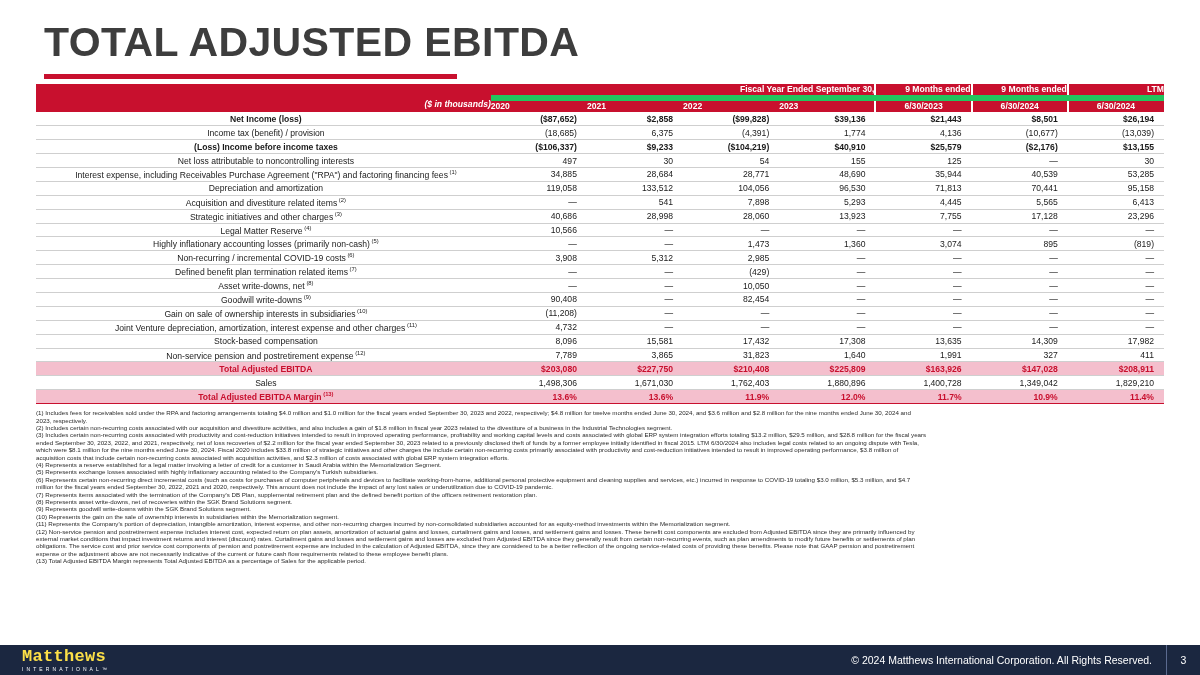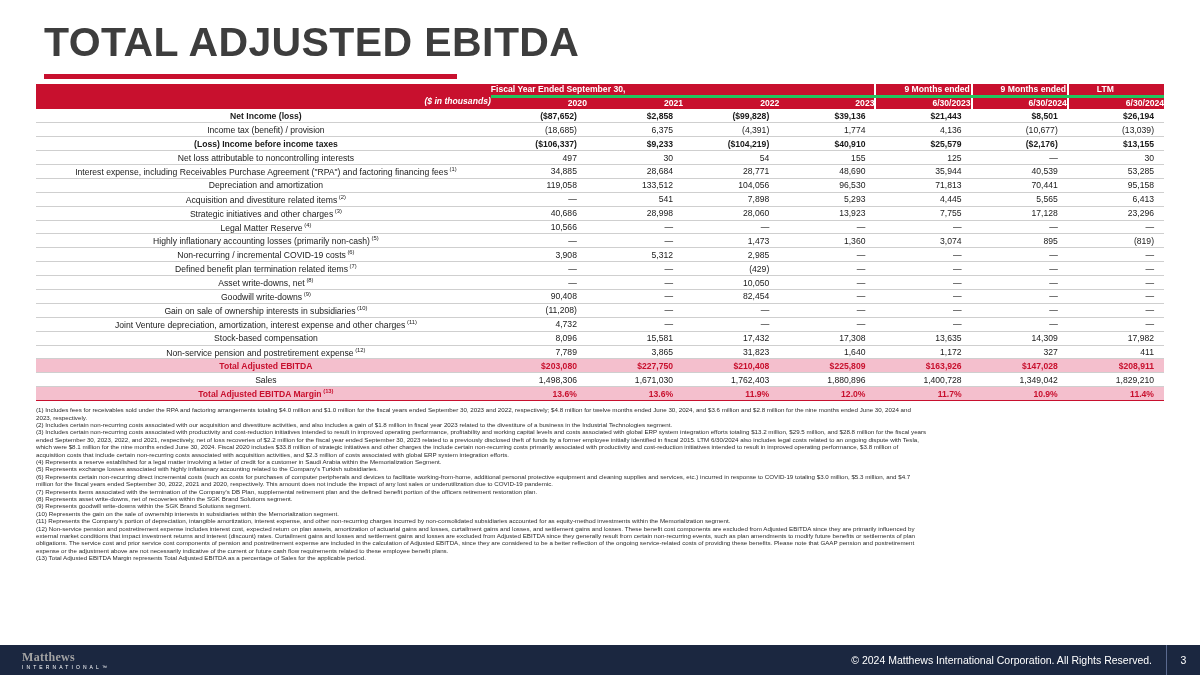--- a/index.html
+++ b/index.html
@@ -21,22 +21,22 @@
     border-bottom:3px solid #c8102e; padding-bottom:3px;
   }
 
   .tbl-wrap { padding:5px 36px 0 36px; }
   table { width:1128px; border-collapse:collapse; table-layout:fixed; }
   thead th {
     background:#c8102e; color:#ffffff; font-size:8.6px; font-weight:bold;
     height:12px; padding:0; line-height:11px;
   }
   th.corner { text-align:right; vertical-align:bottom; font-style:italic; padding:0 0 2px 5px; }
-  th.group { text-align:left; border-bottom:3px solid #22c55e; }
-  th.col   { text-align:right; }
+  th.group { text-align:right; border-bottom:6px solid #22c55e; }
+  th.col   { text-align:left; }
   th.gap   { border-left:2px solid #ffffff;padding-left:28px; }
 
   tbody td {
     font-size:8.6px; color:#1a1a1a; height:13.9px;
     border-bottom:1px solid #cfcfcf; padding:0; vertical-align:middle;
     white-space:nowrap; overflow:hidden;
   }
   td.lbl { text-align:center; padding-left:5px; }
   td.val { text-align:right; padding-right:10px; }
   tr.b td { font-weight:bold; }
@@ -45,21 +45,21 @@
   td.lbl sup { font-size:5.8px; }
 
   .footnotes { padding:5px 36px 0 36px; }
   .fn { font-size:6.2px; line-height:7.4px; color:#2a2a2a; }
 
   .footer {
     position:absolute; left:0; bottom:0; width:1200px; height:30px;
     background:#1b2740; display:flex; align-items:center;
   }
   .logo { padding-left:22px; line-height:1; }
-  .logo-main { font-family:Liberation Serif, serif; font-size:12px; font-weight:bold; color:#a3a3a3; letter-spacing:0.3px; }
+  .logo-main { font-family:Liberation Mono, monospace; font-size:17px; font-weight:bold; color:#fde047; letter-spacing:0.3px; }
   .logo-sub { font-size:5px; letter-spacing:3.1px; color:#ffffff; margin-top:2px; }
   .footer-spacer { flex:1; }
   .copyright { color:#ffffff; font-size:10.5px; padding-right:14px;margin-left:6px; }
   .page-box {
     width:34px; height:30px; border-left:1px solid #5b6a8f;
     display:flex; align-items:center; justify-content:center;
     color:#ffffff; font-size:10.5px;
   }
 </style>
 </head>
@@ -272,21 +272,21 @@
             <td class="val">13,635</td>
             <td class="val">14,309</td>
             <td class="val">17,982</td>
           </tr>
           <tr>
             <td class="lbl">Non-service pension and postretirement expense<sup> (12)</sup></td>
             <td class="val">7,789</td>
             <td class="val">3,865</td>
             <td class="val">31,823</td>
             <td class="val">1,640</td>
-            <td class="val">1,172</td>
+            <td class="val">1,991</td>
             <td class="val">327</td>
             <td class="val">411</td>
           </tr>
           <tr class="hl b">
             <td class="lbl">Total Adjusted EBITDA</td>
             <td class="val">$203,080</td>
             <td class="val">$227,750</td>
             <td class="val">$210,408</td>
             <td class="val">$225,809</td>
             <td class="val">$163,926</td>

